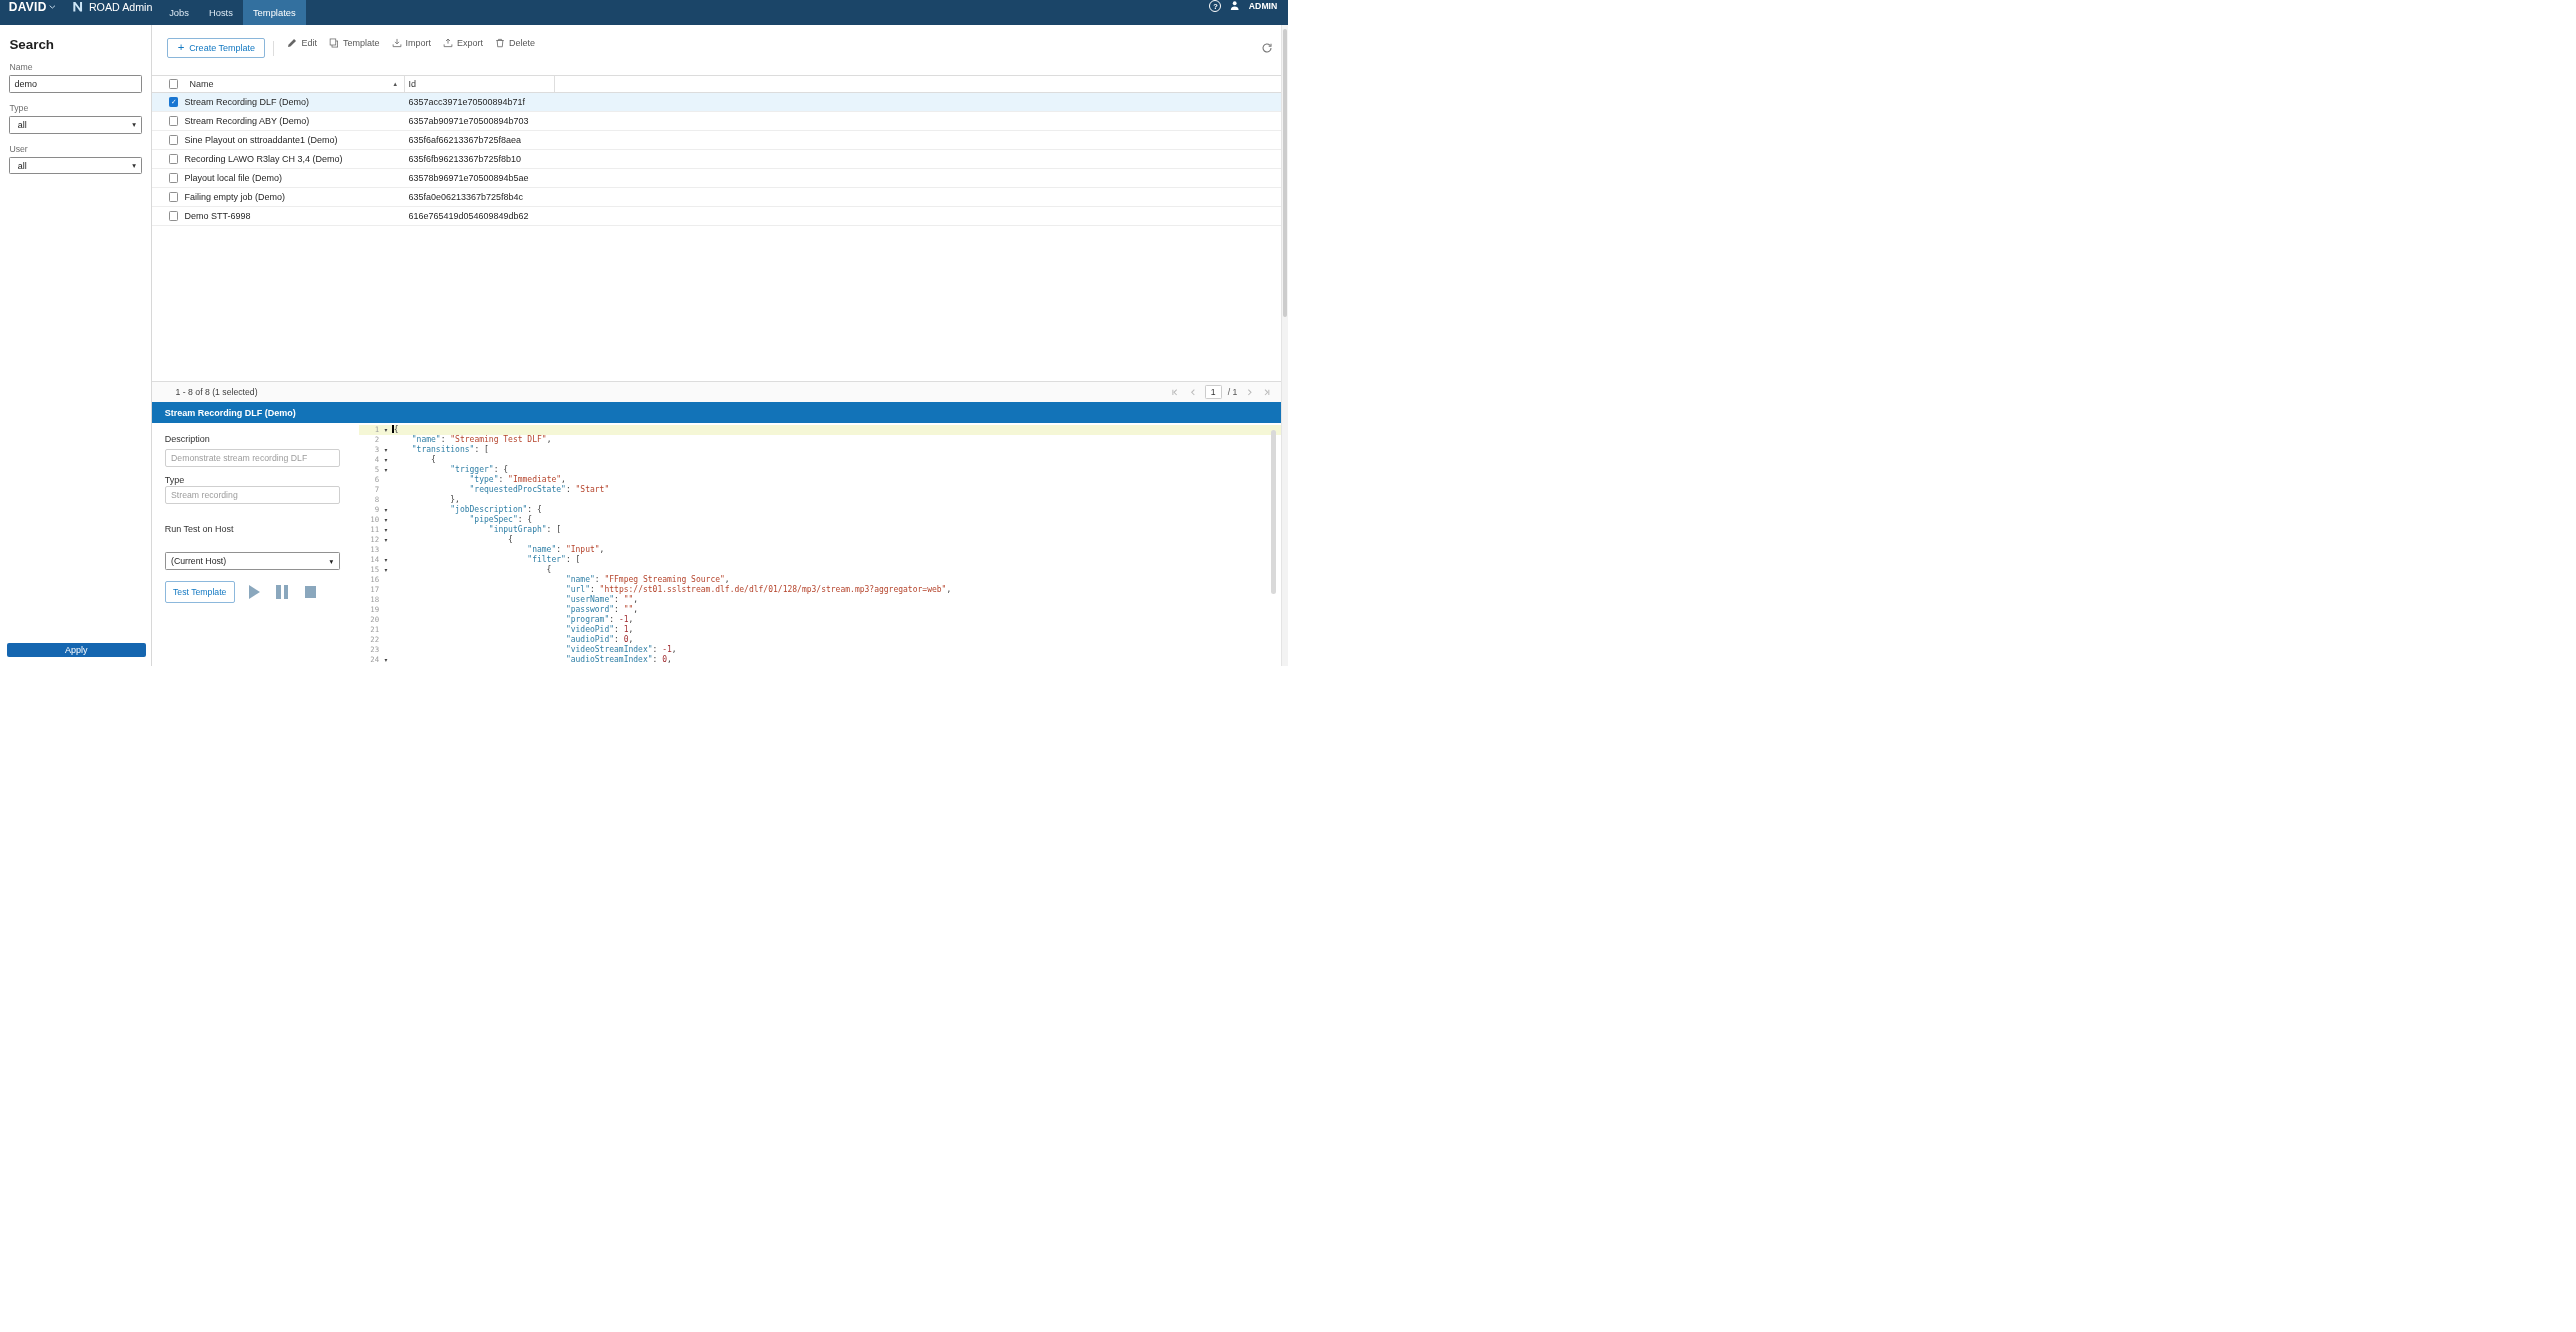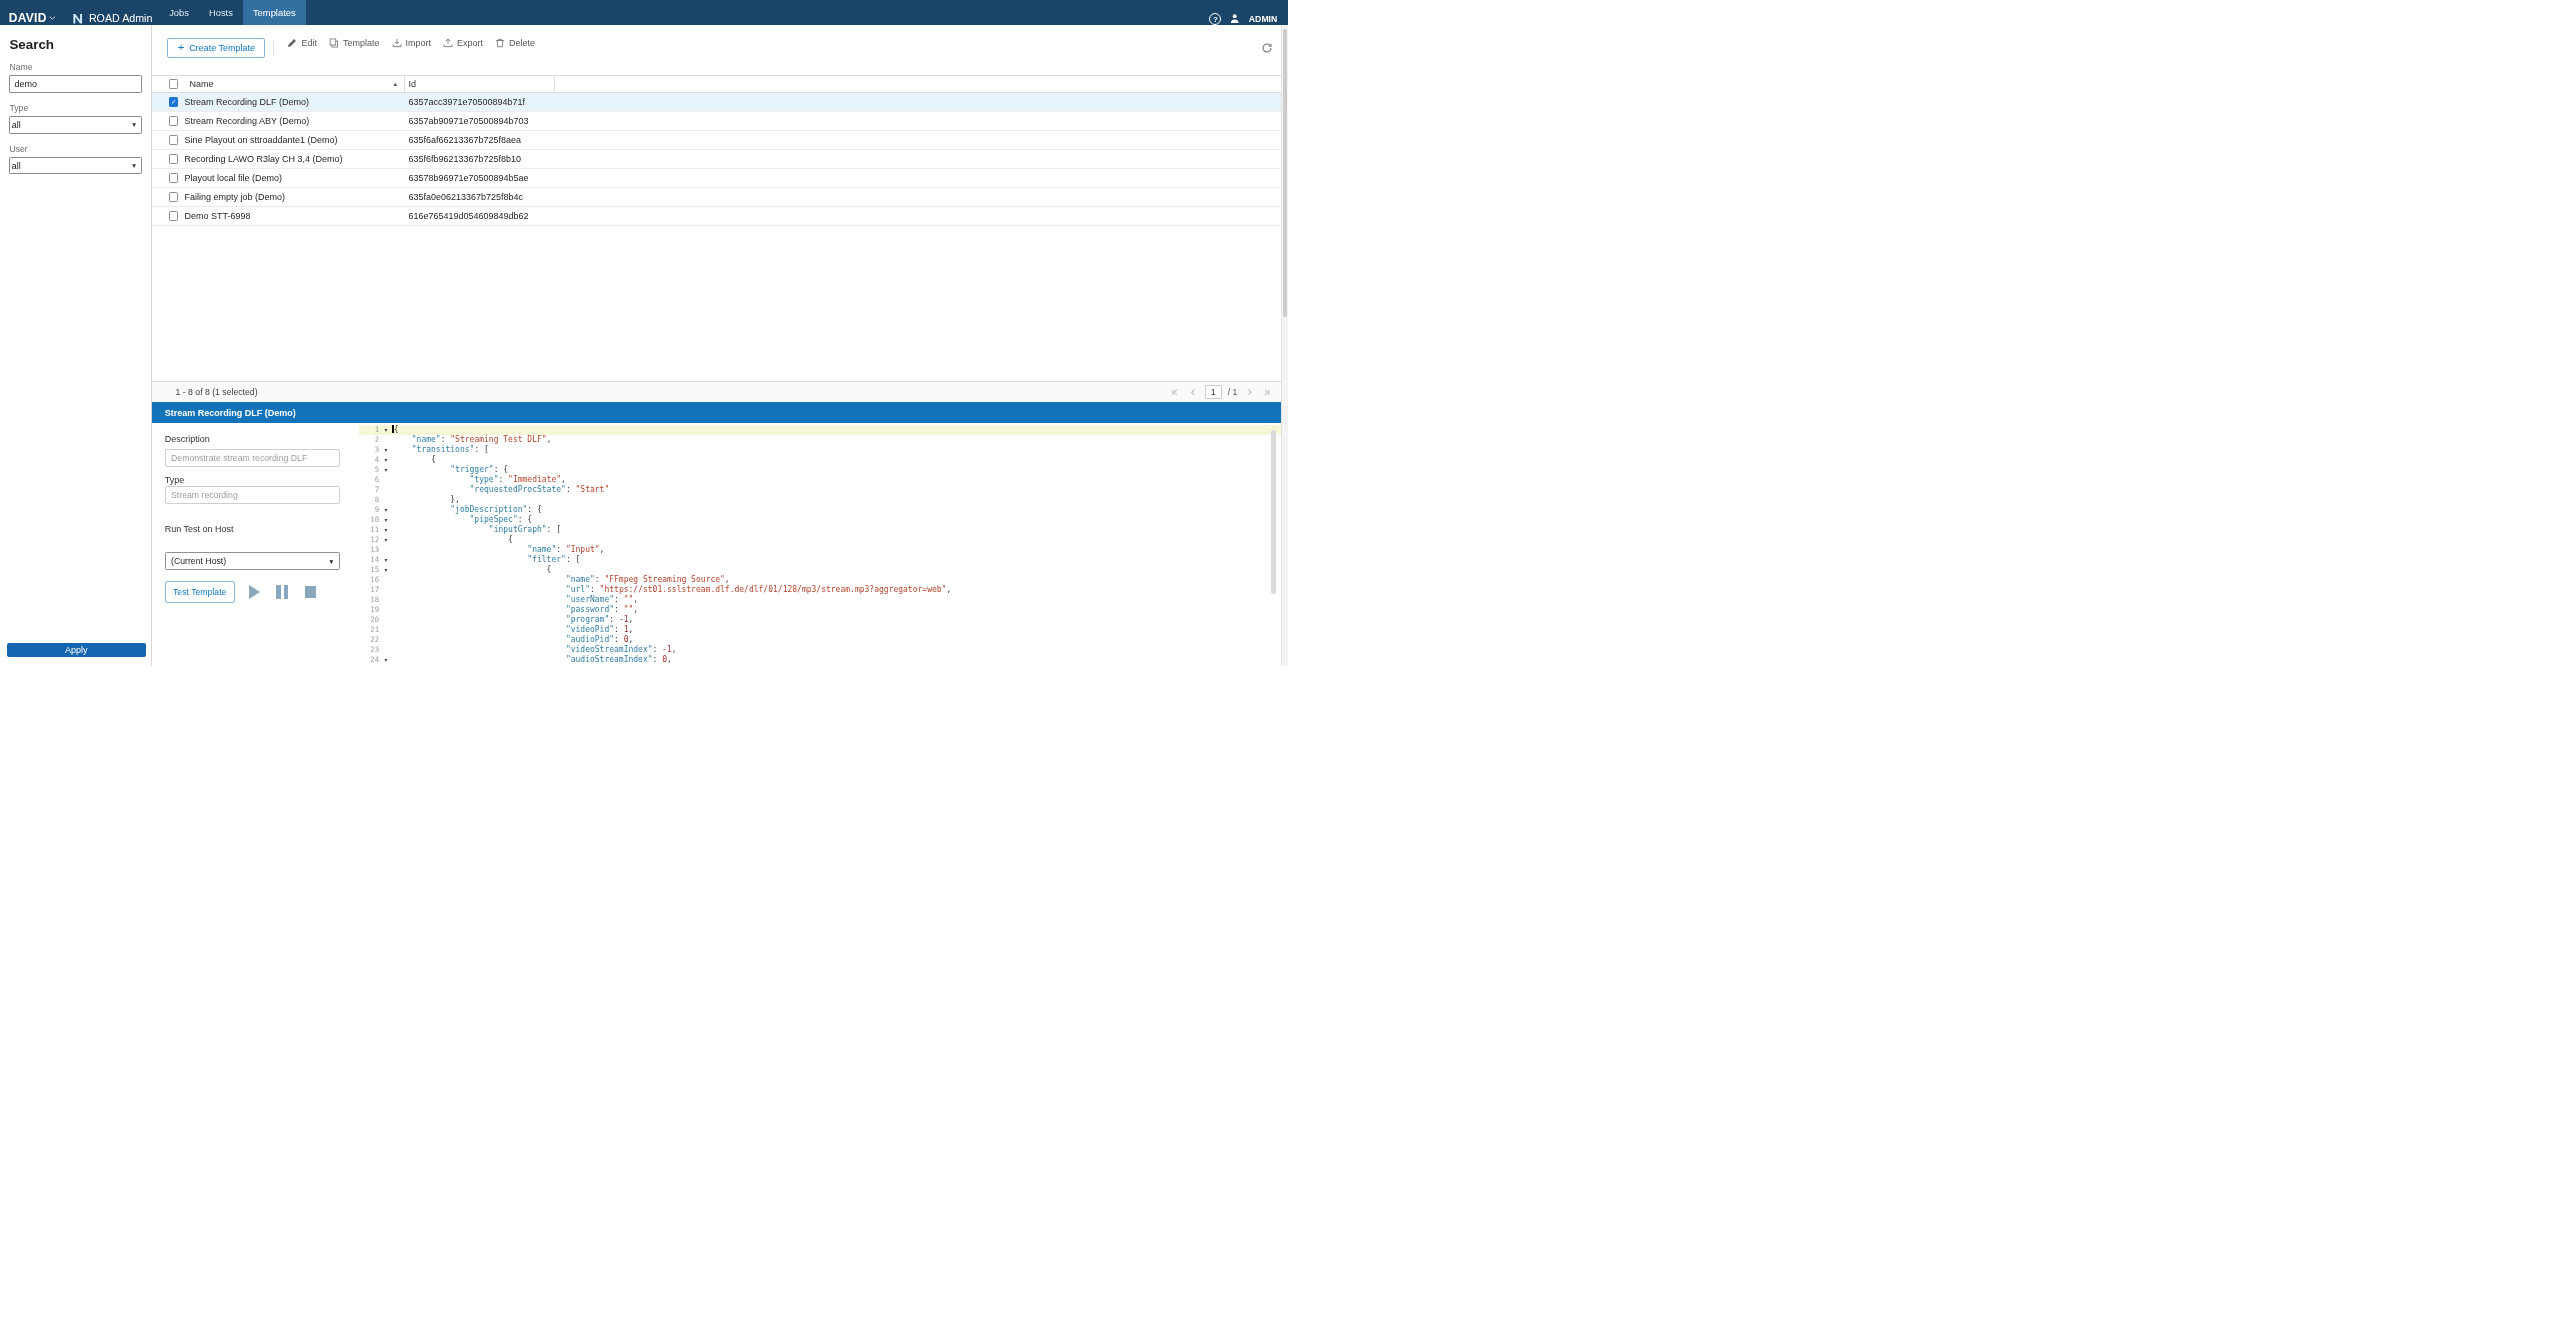--- a/index.html
+++ b/index.html
@@ -1,39 +1,39 @@
 <!DOCTYPE html>
 <html style="font-size:10.7px"><head>
 <meta charset="utf-8">
 <title>ROAD Admin</title>
 <style>
   *{box-sizing:border-box;margin:0;padding:0}
   html,body{width:1288px;height:666px;background:#fff;font-family:"Liberation Sans",sans-serif;overflow:hidden}
   .page{position:relative;width:1288px;height:666px;overflow:hidden}
 
   
-  .topbar{position:absolute;left:0;top:0;width:1288px;height:25px;background:#1b4568;display:flex;align-items:flex-end;color:#fff;z-index:20}
+  .topbar{position:absolute;left:0;top:0;width:1288px;height:25px;background:#1b4568;display:flex;align-items:flex-start;color:#fff;z-index:20}
   .logo{display:flex;align-items:center;margin-left:8.7px;cursor:pointer}
   .logo-text{font-size:12px;font-weight:bold;letter-spacing:0.3px}
   .logo-caret{margin-left:2.7px;display:flex}
   .brand{display:flex;align-items:center;margin-left:14.8px;gap:4.7px}
   .brand-name{font-size:10.7px}
   .nav{display:flex;height:100%;margin-left:6.7px}
   .nav-item{display:flex;align-items:center;padding:0 10px;font-size:9.4px;color:#dce9f4;cursor:pointer}
   .nav-item.active{background:#33709f;color:#fff}
   .topbar-right{margin-left:auto;display:flex;align-items:center;gap:8px;margin-right:10.7px}
   .help-icon{width:12px;height:12px;border:1px solid #fff;border-radius:50%;display:flex;align-items:center;justify-content:center;font-size:7.4px;font-weight:bold;cursor:pointer}
   .admin-label{font-size:8.7px;font-weight:bold;cursor:pointer}
 
   
   .sidebar{position:absolute;left:0;top:25px;width:152px;bottom:0;background:#fff;border-right:0.7px solid #d8d8d8}
   .search-title{margin:12px 0 0 9.4px;font-size:13.4px;font-weight:600;color:#1e1e1e}
   .fld-label{margin:10px 0 3.4px 9.4px;font-size:8.7px;color:#6d6d6d}
   .txt-input{display:block;margin-left:8.7px;width:133px;height:17.4px;border:0.7px solid #8a8a8a;border-radius:1.3px;padding:0 4.7px;font-size:9px;color:#1e1e1e;font-family:inherit;background:#fff}
-  .sel{position:relative;margin-left:8.7px;width:133px;height:17.4px;border:0.7px solid #8a8a8a;border-radius:1.3px;background:#fff;display:flex;align-items:center;padding:0 2px;font-size:9px;color:#1e1e1e;cursor:pointer}
+  .sel{position:relative;margin-left:8.7px;width:133px;height:17.4px;border:0.7px solid #8a8a8a;border-radius:1.3px;background:#fff;display:flex;align-items:center;padding:0 8px;font-size:9px;color:#1e1e1e;cursor:pointer}
   .sel-arrow{position:absolute;right:4.7px;top:50%;transform:translateY(-52%);font-size:7.4px;color:#333}
   .apply-btn{position:absolute;left:6.7px;bottom:8.7px;width:139px;height:14px;background:#1566b0;color:#fff;border:none;border-radius:2px;font-size:9px;font-family:inherit;cursor:pointer}
 
   
   .main{position:absolute;left:152px;top:25px;right:6.7px;bottom:0;background:#fff}
 
   .toolbar{position:absolute;left:15.4px;right:8.7px;top:13.4px;height:20px;display:flex;align-items:center}
   .create-btn{display:flex;align-items:center;gap:4.7px;height:20px;padding:0 9.4px;border:0.7px solid #8ab6da;border-radius:2px;background:#fff;color:#1278c2;font-size:9px;font-family:inherit;cursor:pointer}
   .create-plus{font-size:11.4px;line-height:1;margin-top:-0.7px}
   .tb-sep{width:0.7px;height:14.8px;background:#ddd;margin:0 7.4px 0 8px}

